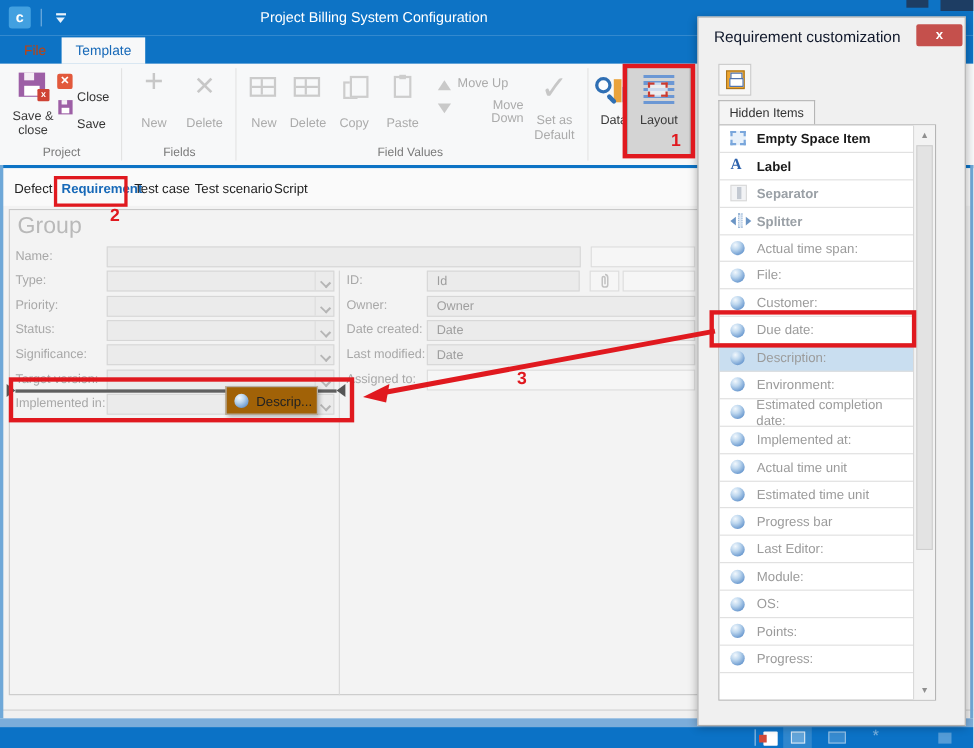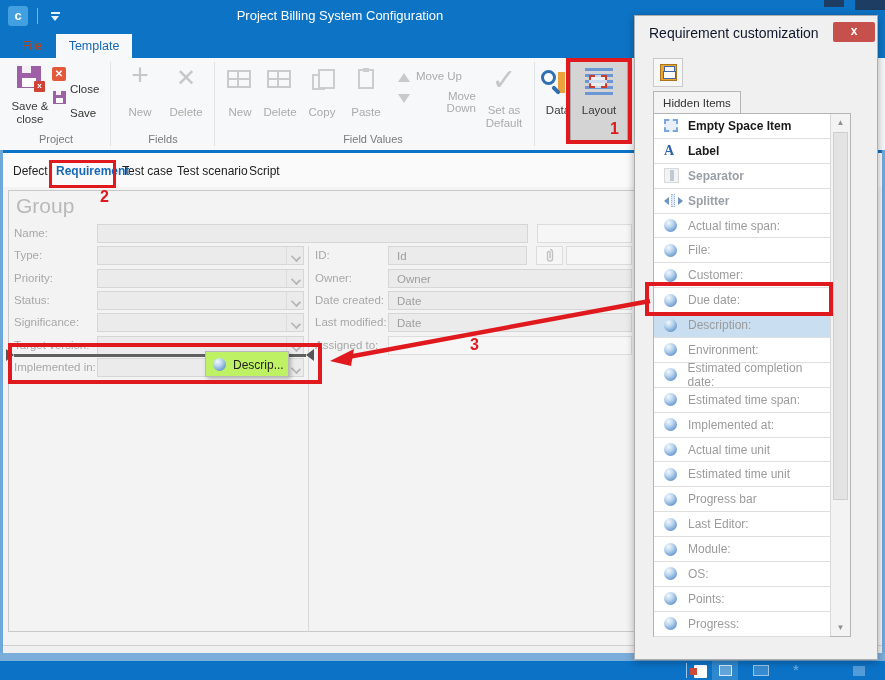--- a/index.html
+++ b/index.html
@@ -87,21 +87,21 @@
   .f-field.lite { background:#f6f6f6; border-color:#dcdcdc; }
   .combo-arrow { position:absolute; right:0; top:0; width:17px; height:17px; border-left:1px solid #dcdcdc; }
   .combo-arrow::after { content:""; position:absolute; left:5px; top:6px; width:6px; height:6px;
      border-right:2px solid #b5b5b5; border-bottom:2px solid #b5b5b5; transform:rotate(45deg) scale(1,.8); }
   .ph { position:absolute; left:8px; top:3px; color:#9e9e9e; font-size:11.5px; }
 
   .drop-line { left:14px; top:354px; width:292px; height:3px; background:#606060; }
   .drop-mark-l { left:6px; top:349px; width:0; height:0; border-top:6px solid transparent; border-bottom:6px solid transparent; border-left:8px solid #555; }
   .drop-mark-r { left:306px; top:349px; width:0; height:0; border-top:6px solid transparent; border-bottom:6px solid transparent; border-right:8px solid #555; }
 
-  .ghost { left:205px; top:351px; width:84px; height:26px; background:#bef264; border:1px solid #b9b9b9;
+  .ghost { left:205px; top:351px; width:84px; height:26px; background:#a16207; border:1px solid #b9b9b9;
            box-shadow:2px 2px 4px rgba(0,0,0,.25); z-index:5; }
   .ghost .sphere { position:absolute; left:7px; top:6px; }
   .ghost .glbl { position:absolute; left:27px; top:6px; font-size:12px; color:#222; }
 
   .sphere { width:13px; height:13px; border-radius:50%;
     background:radial-gradient(circle at 35% 28%, #f2f8fd 0%, #bcd6ee 35%, #6d9bd0 75%, #4f7fb8 100%); }
 
   
   .panel { left:634px; top:15px; width:244px; height:645px; background:#f0f0f0;
            border:1px solid #adadad; box-shadow:0 2px 8px rgba(0,0,0,.3); z-index:30; }
@@ -415,26 +415,20 @@
       <div class="prow">
           <span class="ic">
             <span class="sphere"></span>
           </span>
           <span class="lbl">Estimated completion date:</span>
         </div>
       <div class="prow">
           <span class="ic">
             <span class="sphere"></span>
           </span>
-          <span class="lbl">Estimated time span:</span>
-        </div>
-      <div class="prow">
-          <span class="ic">
-            <span class="sphere"></span>
-          </span>
           <span class="lbl">Implemented at:</span>
         </div>
       <div class="prow">
           <span class="ic">
             <span class="sphere"></span>
           </span>
           <span class="lbl">Actual time unit</span>
         </div>
       <div class="prow">
           <span class="ic">

